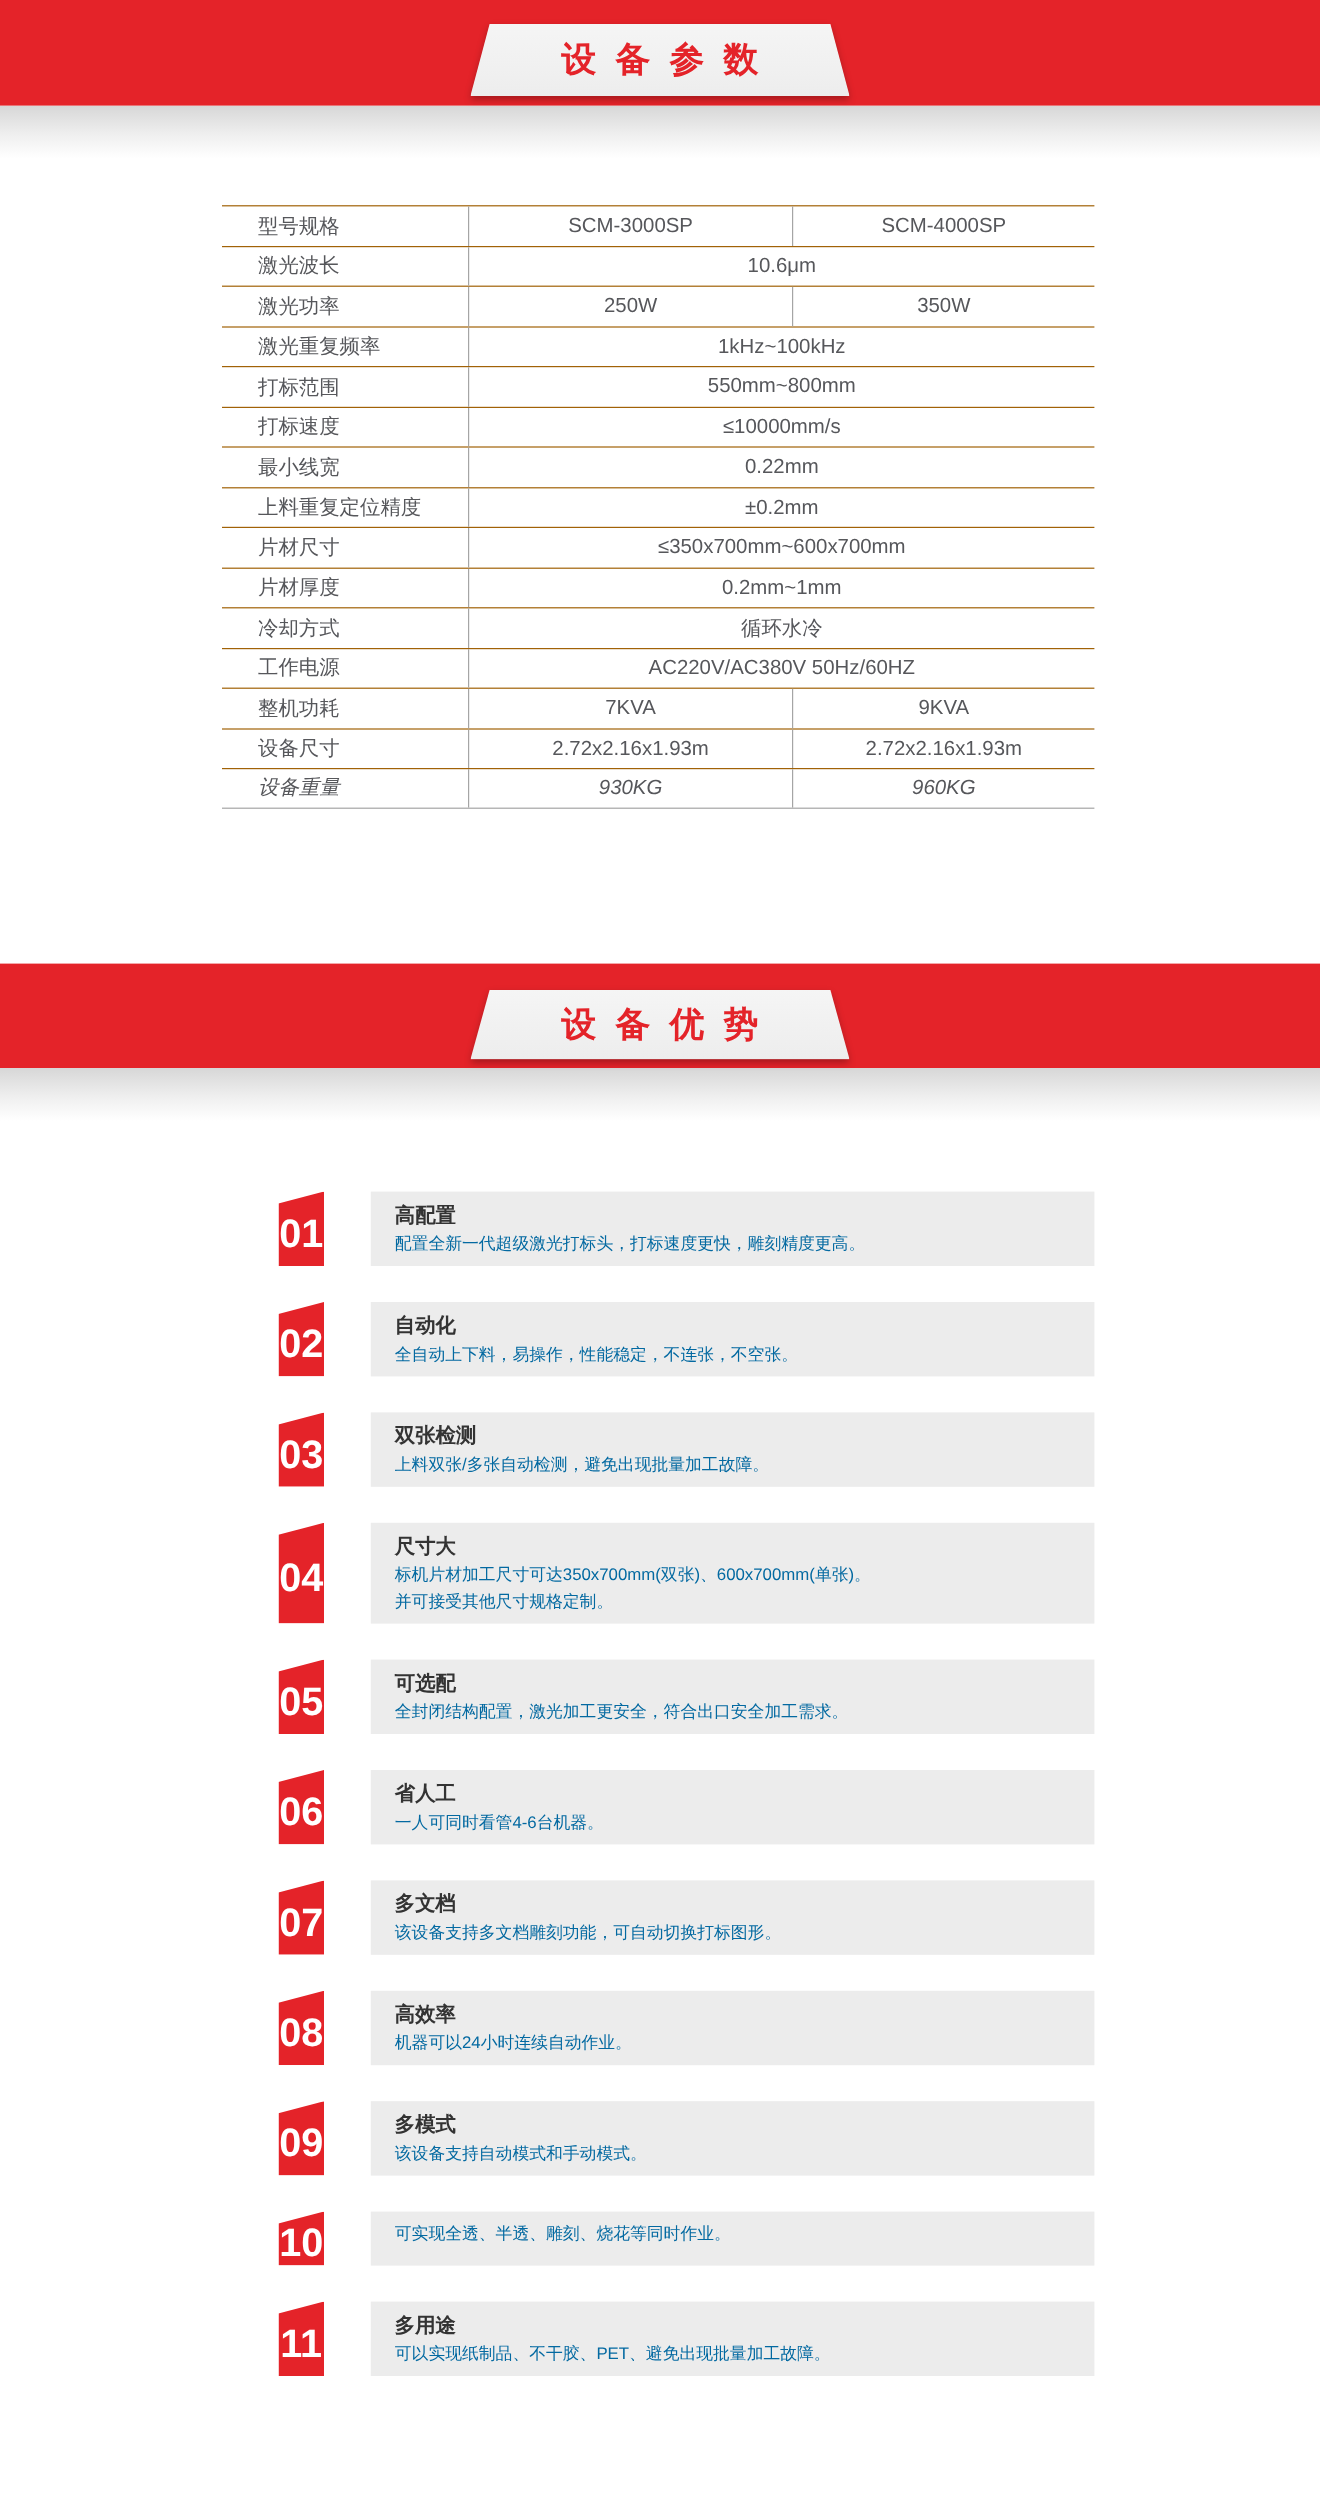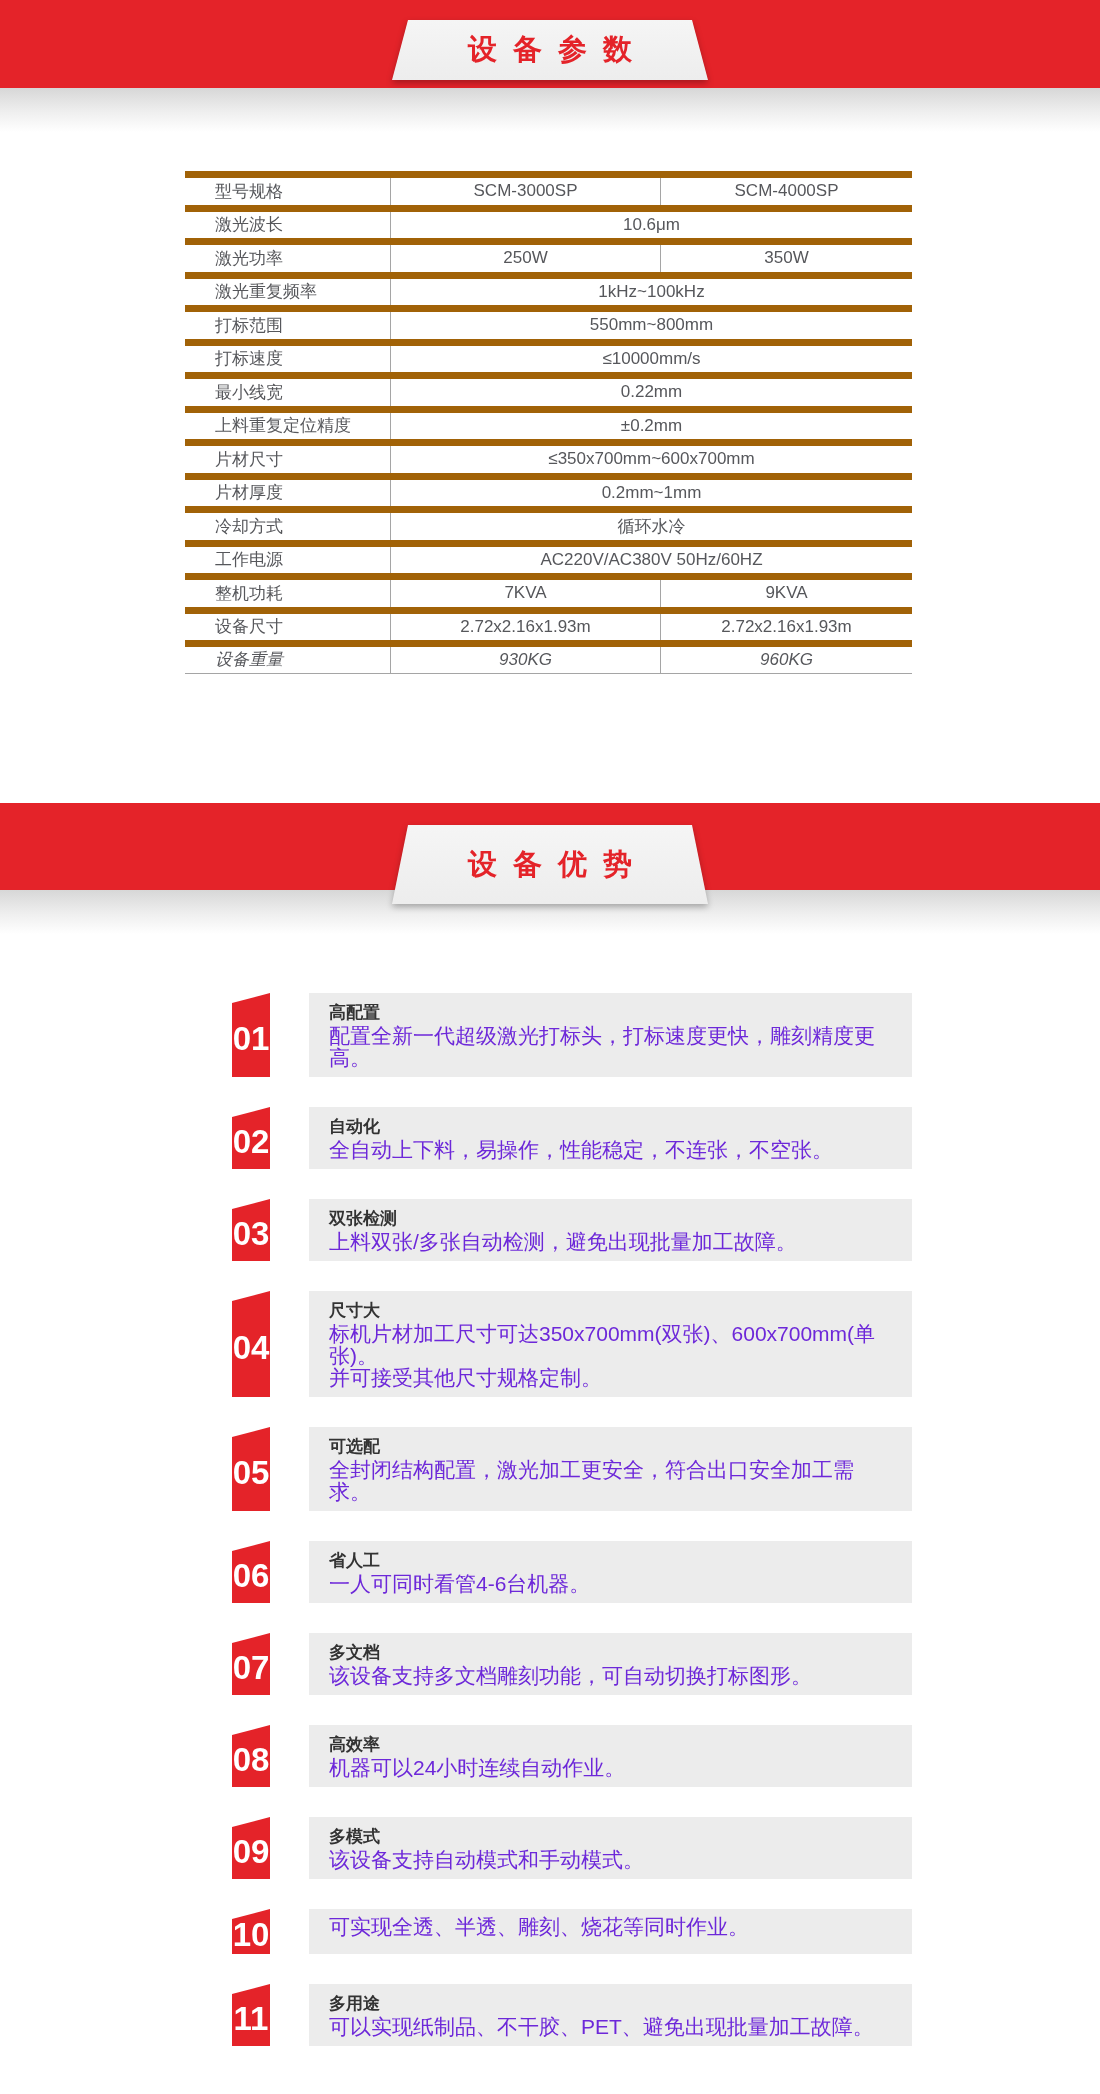--- a/index.html
+++ b/index.html
@@ -15,49 +15,49 @@
   #banner-adv .red-band{height:87px;}
   .band-fade{width:100%;height:44px;background:linear-gradient(180deg,#d7d7d7 0%,#efefef 55%,#ffffff 100%);}
   .trap-wrap{position:absolute;left:50%;transform:translateX(-50%);filter:drop-shadow(0 3px 3px rgba(0,0,0,0.28));}
   #banner-params .trap-wrap{top:20px;}
   #banner-adv .trap-wrap{top:22px;}
   .trap{
     width:316px;height:60px;background:linear-gradient(180deg,#f5f5f5,#ededed);
     clip-path:polygon(16px 0,300px 0,316px 100%,0 100%);
     display:flex;align-items:center;justify-content:center;
   }
-  #banner-adv .trap{height:79px;}
+  #banner-adv .trap{height:58px;}
   .trap-title{
     color:var(--red,#e42329);font-size:29px;font-weight:bold;
     letter-spacing:16px;margin-right:-16px;white-space:nowrap;
   }
   
   #spec-table{position:absolute;top:171px;left:185px;width:727px;color:#56575b;font-size:17px;}
   .spec-row{
     display:grid;height:33.5px;box-sizing:border-box;
-    border-top:7px solid #a16207;align-items:center;
+    border-top:1px solid #a16207;align-items:center;
   }
   .spec-row.cols-2{grid-template-columns:205px 522px;}
   .spec-row.cols-3{grid-template-columns:205px 270px 252px;}
   #spec-table .spec-row:last-child{border-bottom:1px solid #a5a5a5;font-style:italic;}
   .spec-label{padding-left:30px;text-align:left;}
   .spec-val{text-align:center;border-left:1px solid #a5a5a5;align-self:stretch;display:flex;align-items:center;justify-content:center;}
   
   #advantages{position:absolute;top:993px;left:232px;width:680px;}
   .adv-item{display:flex;align-items:stretch;margin-bottom:30px;}
   .adv-badge{
     flex:0 0 38px;background:var(--red,#e42329);
     clip-path:polygon(0 10px,100% 0,100% 100%,0 100%);
     display:flex;align-items:center;justify-content:center;
     color:#ffffff;font-size:33px;font-weight:bold;padding-top:7px;box-sizing:border-box;
     margin-right:7px;
   }
   .adv-bar{flex:1;background:#ececec;padding:7px 20px 8px 20px;margin-left:32px;}
   .adv-title{margin:0;font-size:17px;line-height:25px;font-weight:bold;color:#333333;}
-  .adv-body{margin:0;font-size:21px;line-height:22px;color:#6d28d9;white-space:pre-line;}
+  .adv-body{margin:0;font-size:14px;line-height:22px;color:#0369a1;white-space:pre-line;}
 </style>
 </head>
 <body>
 
 <div class="banner" id="banner-params" style="top:0">
   <div class="red-band">
     <div class="trap-wrap">
       <div class="trap">
         <span class="trap-title">设备参数</span>
       </div>

